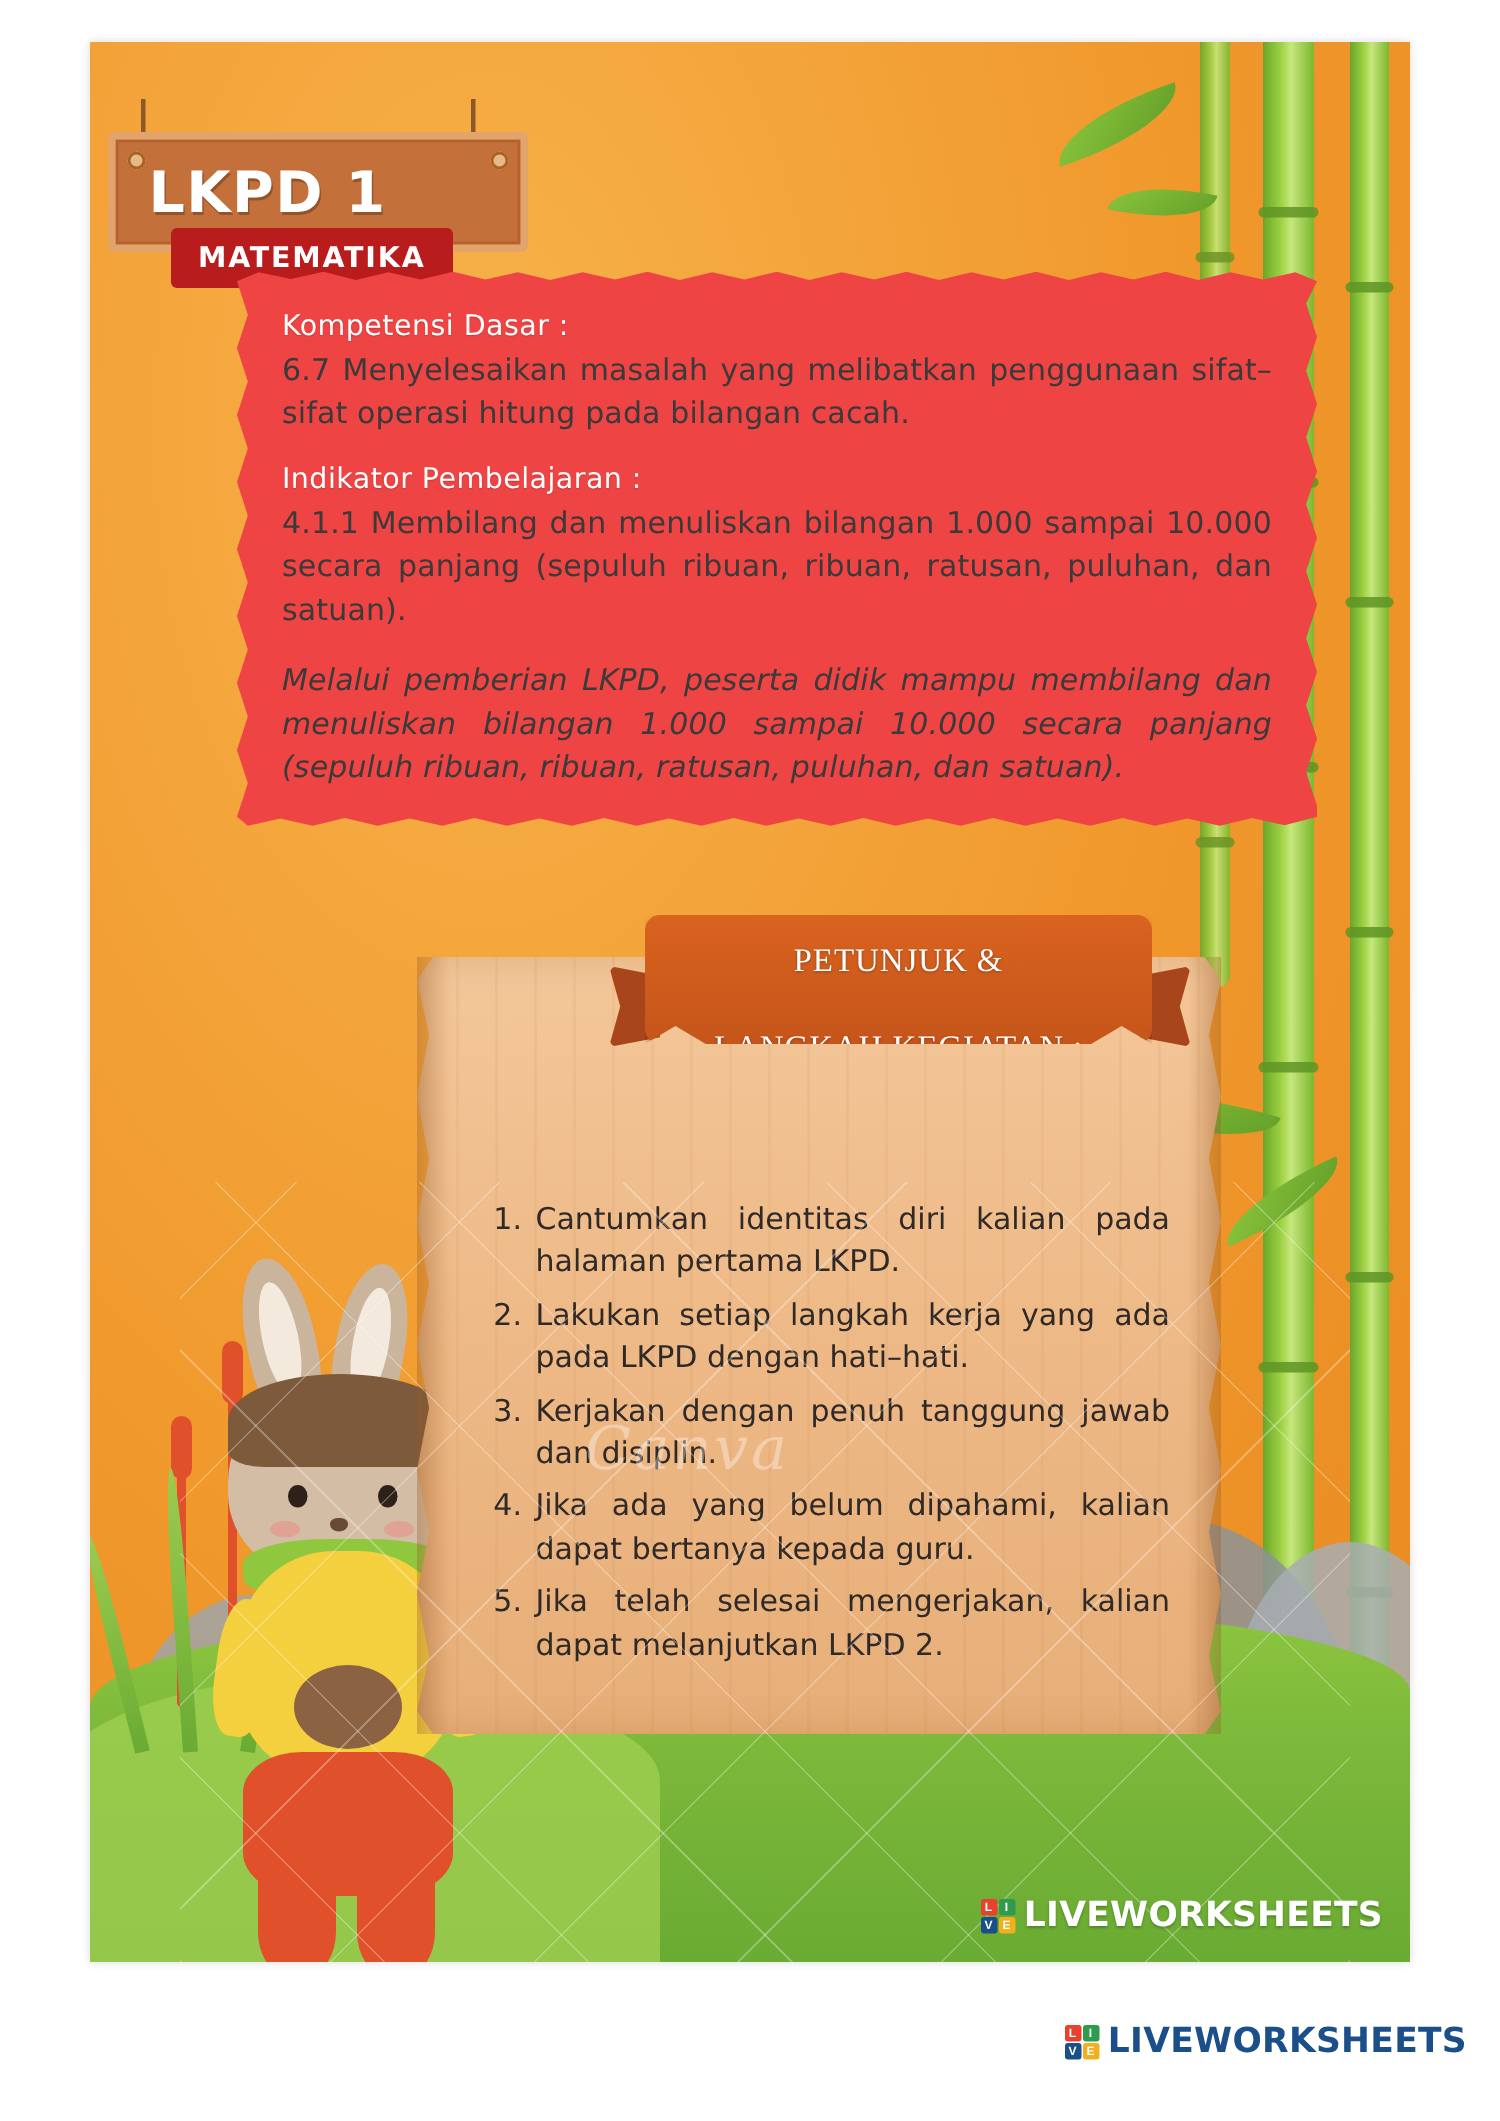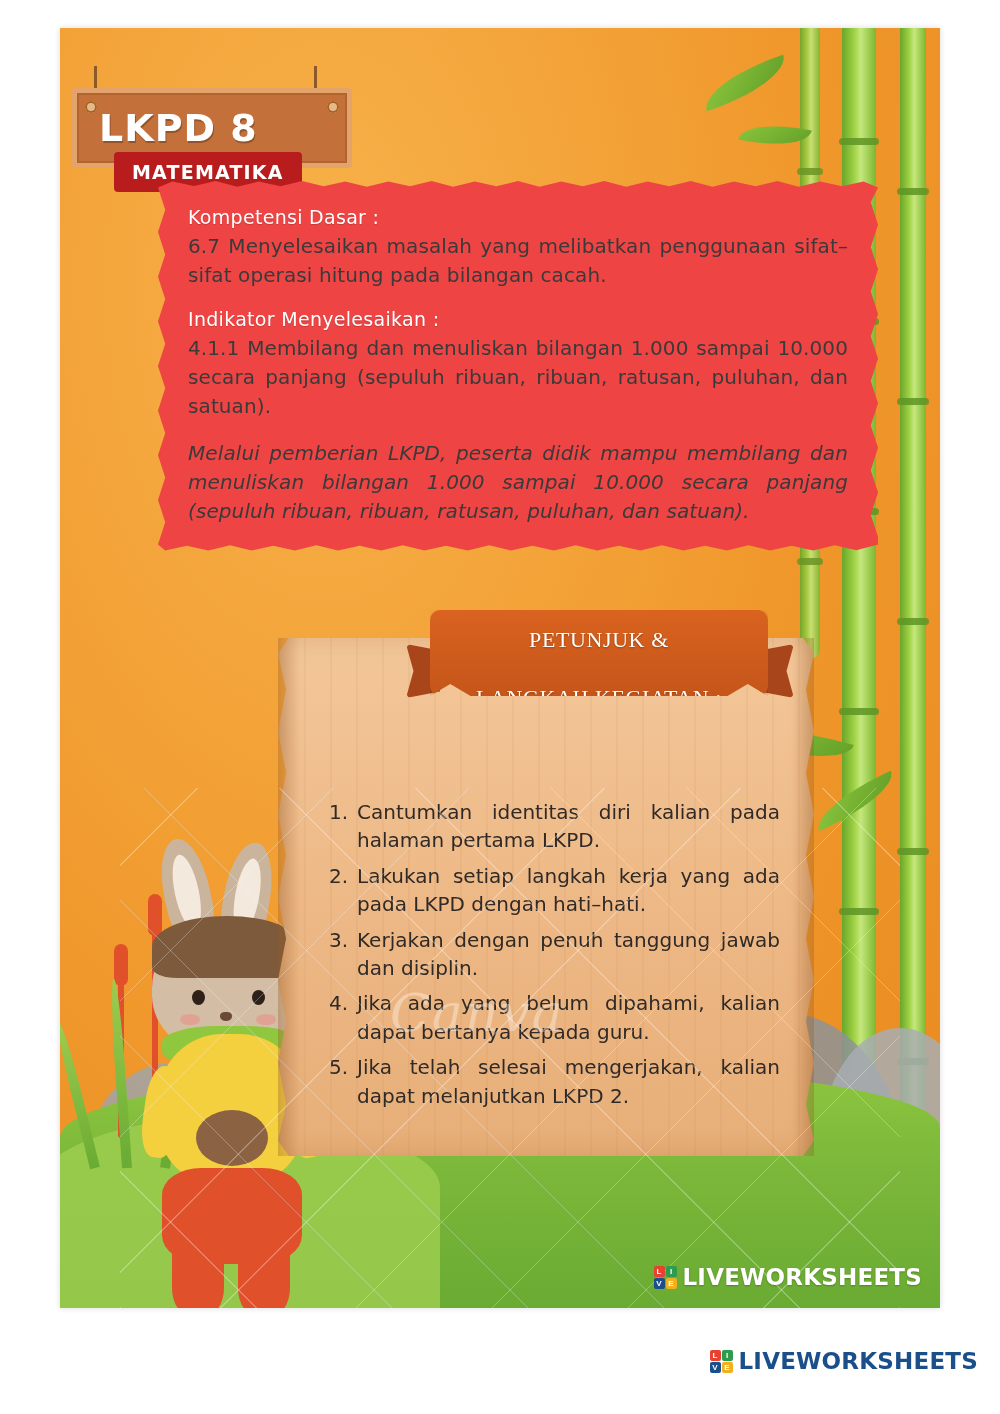--- a/index.html
+++ b/index.html
@@ -249,24 +249,24 @@
     position: absolute;
     left: 60px; top: 760px;
     width: 780px; height: 520px;
     background:
       repeating-linear-gradient(45deg, rgba(255,255,255,.28) 0 1px, rgba(0,0,0,0) 1px 96px),
       repeating-linear-gradient(-45deg, rgba(255,255,255,.28) 0 1px, rgba(0,0,0,0) 1px 96px);
     pointer-events: none;
   }
   .watermark-text {
     position: absolute;
-    left: 330px; top: 955px;
+    left: 330px; top: 915px;
     font-family: "DejaVu Serif", serif;
     font-style: italic;
-    font-size: 52px;
+    font-size: 40px;
     color: rgba(255,255,255,.35);
     letter-spacing: 2px;
     pointer-events: none;
   }
 
   
   .rabbit { position: absolute; left: 40px; top: 810px; width: 260px; height: 430px; }
   .r-ear {
     position: absolute; width: 46px; height: 110px;
     background: #cbb49c; border-radius: 50% 50% 40% 40%;
@@ -418,30 +418,30 @@
     <div class="r-leg" style="left:138px;"></div>
 
   </div>
 
   <div class="sign-wrap">
     <div class="sign-rope" style="left:22px;"></div>
     <div class="sign-rope" style="left:242px;"></div>
     <div class="sign-main">
       <div class="screw" style="left:8px; top:8px;"></div>
       <div class="screw" style="right:8px; top:8px;"></div>
-      <div class="title">LKPD 8</div>
+      <div class="title">LKPD 1</div>
     </div>
     <div class="sign-sub">MATEMATIKA</div>
   </div>
 
   <div class="paper">
     <h3>Kompetensi Dasar :</h3>
     <p>6.7 Menyelesaikan masalah yang melibatkan penggunaan sifat–sifat operasi hitung pada bilangan cacah.</p>
 
-    <h3>Indikator Menyelesaikan :</h3>
+    <h3>Indikator Pembelajaran :</h3>
     <p>4.1.1 Membilang dan menuliskan bilangan 1.000 sampai 10.000 secara panjang (sepuluh ribuan, ribuan, ratusan, puluhan, dan satuan).</p>
 
     <p class="last">Melalui pemberian LKPD, peserta didik mampu membilang dan menuliskan bilangan 1.000 sampai 10.000 secara panjang (sepuluh ribuan, ribuan, ratusan, puluhan, dan satuan).</p>
   </div>
 
   <div class="scroll-wrap">
     <div class="scroll-body"></div>
     <div class="scroll-shadow-l"></div>
     <div class="scroll-shadow-r"></div>
 

